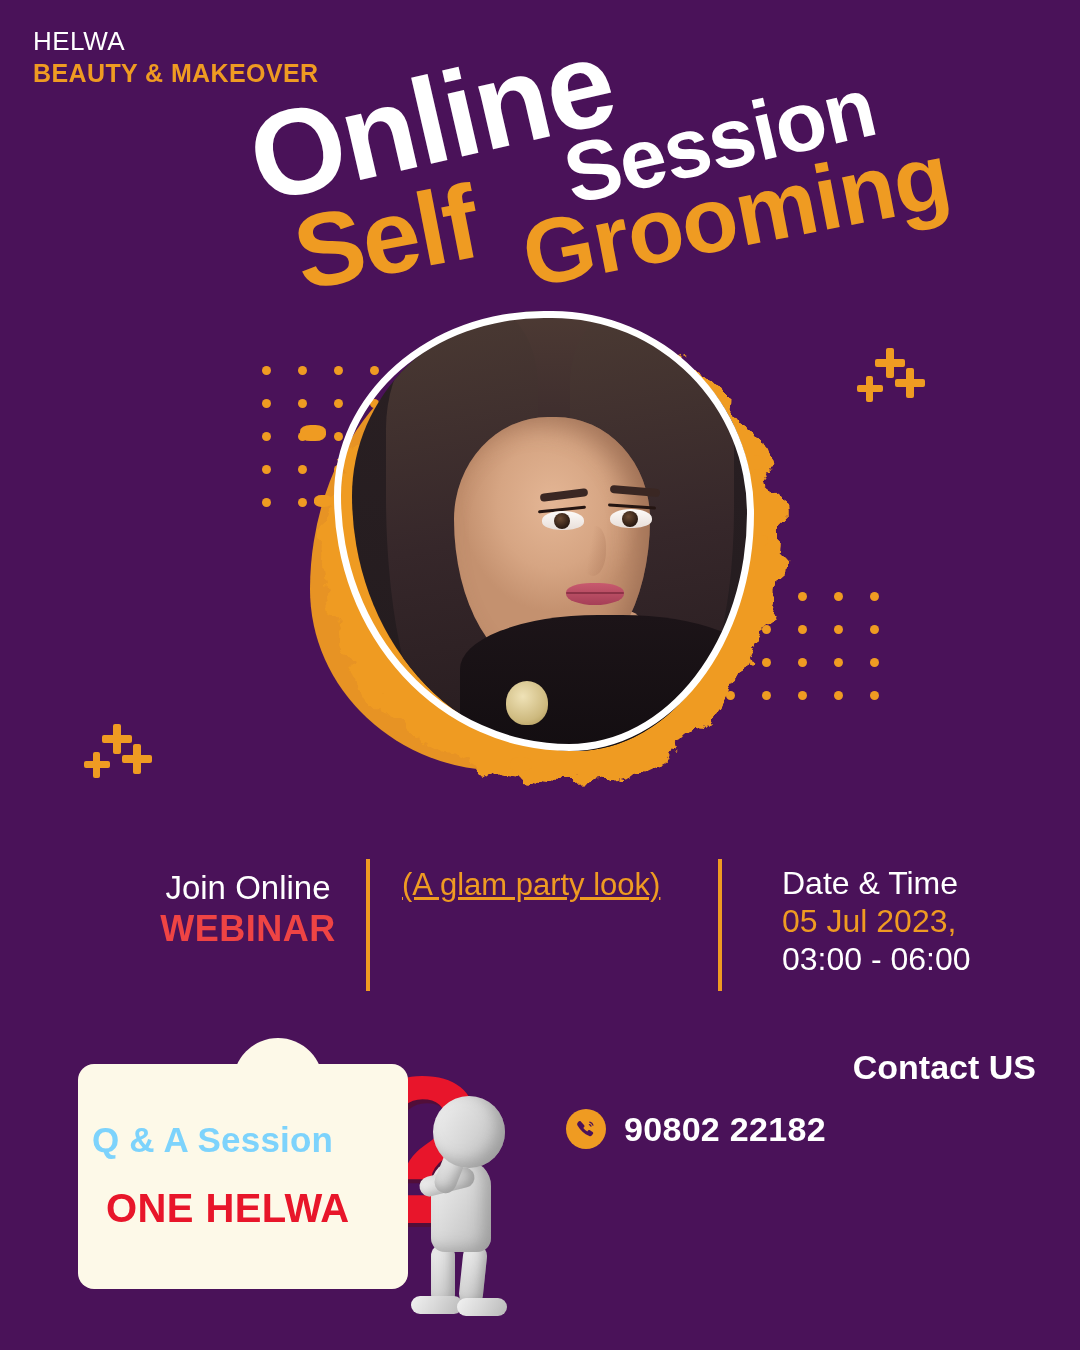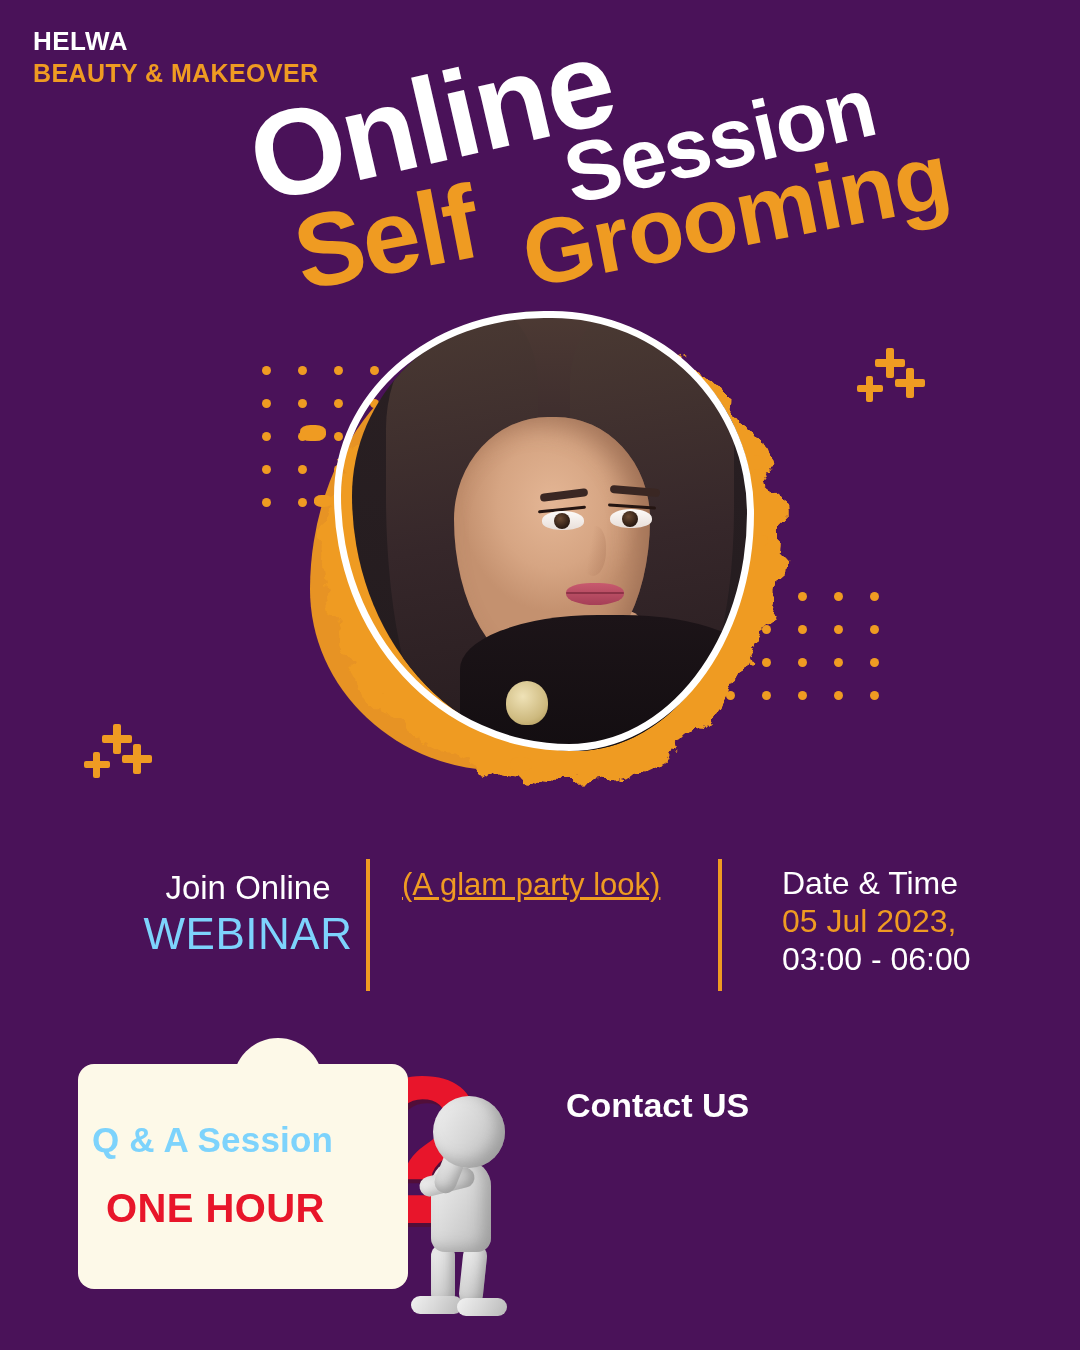--- a/index.html
+++ b/index.html
@@ -14,21 +14,21 @@
     position:relative;
     width:1080px;
     height:1350px;
     background:#4A1259;
     overflow:hidden;
   }
 
   
   .brand { position:absolute; left:33px; top:26px; line-height:1.22; }
   .brand-name {
-    font-size:26px; font-weight:bold; color:#FFFFFF;
+    font-size:26px; font-weight:normal; color:#FFFFFF;
     letter-spacing:.5px;
   }
   .brand-sub {
     font-size:25px; font-weight:bold; color:#EF9B22;
     letter-spacing:.4px;
   }
 
   
   .headline { position:absolute; left:0; top:0; width:1080px; height:320px; }
   .hw { position:absolute; font-weight:bold; white-space:nowrap;
@@ -141,21 +141,21 @@
     position:absolute; left:34px; top:6px; width:420px; height:440px;
     border:7px solid #FFFFFF;
     border-radius:50% 48% 44% 56% / 42% 46% 54% 58%;
     pointer-events:none;
   }
 
   
   .infobar { position:absolute; left:0; top:855px; width:1080px; height:150px; }
   .info-col { position:absolute; line-height:1.18; }
   .info-head { font-size:33px; color:#FFFFFF; font-weight:normal; }
-  .info-strong { font-size:44px; color:#7dd3fc; font-weight:normal; letter-spacing:.5px; }
+  .info-strong { font-size:36px; color:#ef4444; font-weight:bold; letter-spacing:.5px; }
   .info-sub { font-size:31px; color:#EF9B22;text-decoration:underline; }
   .info-white { font-size:32px; color:#FFFFFF; }
   .info-orange { font-size:32px; color:#EF9B22; }
   .vdiv { position:absolute; width:4px; background:#EF9B22; }
 
   .col1 { left:128px; top:14px; width:240px; text-align:center; }
   .col2 { left:402px; top:12px; width:300px; }
   .col3 { left:782px; top:10px; width:250px; }
   .vdiv1 { left:366px; top:4px; height:132px; }
   .vdiv2 { left:718px; top:4px; height:132px; }
@@ -195,21 +195,21 @@
   .fg-arm2 { left:44px; top:52px; width:22px; height:46px; border-radius:12px;
              transform:rotate(22deg); box-shadow: inset -4px -3px 8px rgba(130,130,130,.5); }
   .fg-leg1 { left:36px; top:148px; width:24px; height:62px; border-radius:12px;
              box-shadow: inset -4px -3px 8px rgba(130,130,130,.5); }
   .fg-leg2 { left:66px; top:148px; width:24px; height:62px; border-radius:12px;
              transform:rotate(6deg); box-shadow: inset -4px -3px 8px rgba(130,130,130,.5); }
   .fg-foot1 { left:16px; top:200px; width:52px; height:18px; border-radius:10px; }
   .fg-foot2 { left:62px; top:202px; width:50px; height:18px; border-radius:10px; }
 
   
-  .contact { position:absolute; left:566px; top:1086px; width:470px; }
+  .contact { position:absolute; left:566px; top:1048px; width:470px;text-align:right; }
   .contact-title { font-size:34px; font-weight:bold; color:#FFFFFF; margin-bottom:22px; }
   .contact-row { display:flex; align-items:center; gap:18px; margin-bottom:22px; }
   .cicon {
     width:40px; height:40px; border-radius:50%; background:#EF9B22;
     display:flex; align-items:center; justify-content:center; flex:0 0 auto;
   }
   .cicon svg { display:block; }
   .ctext { font-size:34px; font-weight:bold; color:#FFFFFF; letter-spacing:.3px; }
 </style>
 </head>
@@ -372,32 +372,42 @@
       <div class="info-orange">05 Jul 2023,</div>
       <div class="info-white">03:00 - 06:00</div>
     </div>
   </div>
 
   <div class="qa-zone">
     <div class="qmark">?</div>
     <div class="qa-tab"></div>
     <div class="qa-card"></div>
     <div class="qa-line1">Q &amp; A Session</div>
-    <div class="qa-line2">ONE HOUR</div>
+    <div class="qa-line2">ONE HELWA</div>
     <div class="figure">
       <div class="fg fg-leg1"></div>
       <div class="fg fg-leg2"></div>
       <div class="fg fg-foot1"></div>
       <div class="fg fg-foot2"></div>
       <div class="fg fg-body"></div>
       <div class="fg fg-arm1"></div>
       <div class="fg fg-arm2"></div>
       <div class="fg fg-head"></div>
     </div>
   </div>
 
   <div class="contact">
     <div class="contact-title">Contact US</div>
 
+    <div class="contact-row">
+      <span class="cicon">
+        <svg width="24" height="24" viewBox="0 0 24 24">
+          <path d="M6.6 4.2c-.6-.5-1.5-.4-2 .2l-1 1.3c-.6.8-.6 1.9-.1 2.8 1.3 2.4 3 4.5 5 6.3 2 1.8 4.3 3.2 6.8 4.2.9.4 2 .1 2.6-.7l1-1.3c.5-.6.4-1.5-.3-1.9l-2.6-1.8c-.6-.4-1.4-.3-1.9.2l-.8.9c-1.5-.9-2.9-2-4-3.4l.8-.9c.5-.5.5-1.3.1-1.9L6.6 4.2z" fill="#4A1259"></path>
+          <path d="M15.8 5.1c1.5.4 2.7 1.6 3.1 3.1" stroke="#4A1259" stroke-width="1.3" fill="none" stroke-linecap="round"></path>
+          <path d="M15.4 7.6c.8.2 1.4.8 1.6 1.6" stroke="#4A1259" stroke-width="1.3" fill="none" stroke-linecap="round"></path>
+        </svg>
+      </span>
+      <span class="ctext">90802 22182</span>
+    </div>
 
   </div>
 
 </div>
 
 </body></html>

